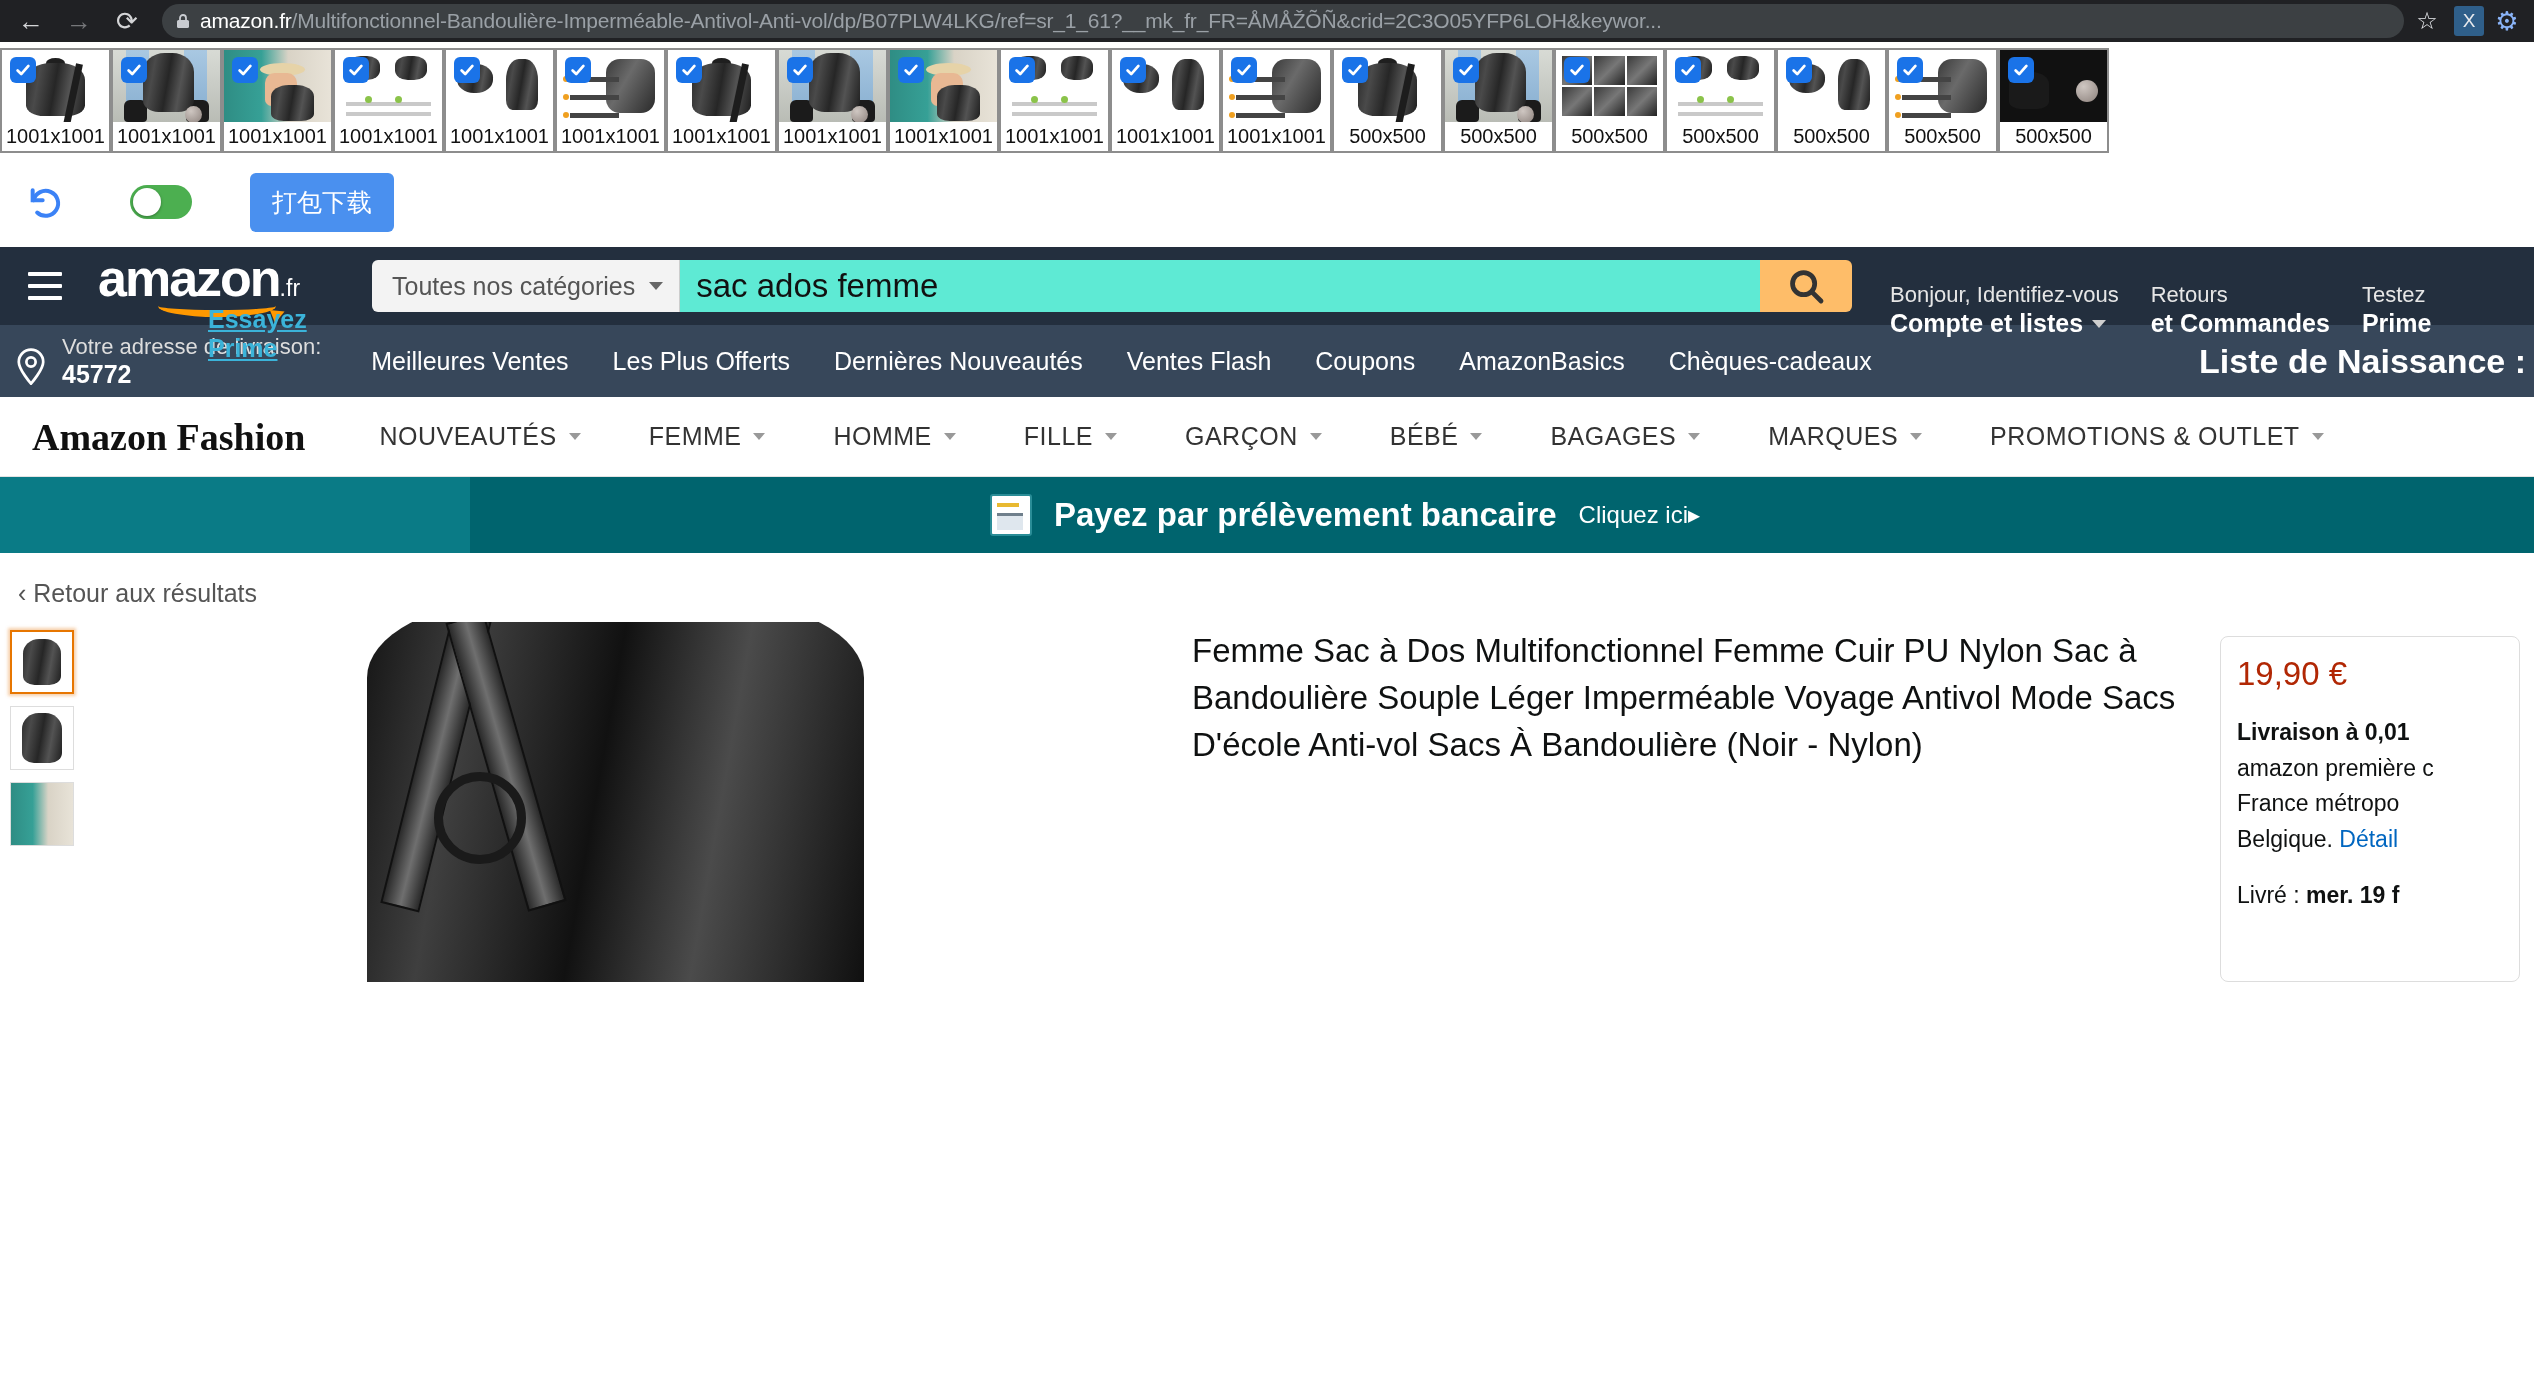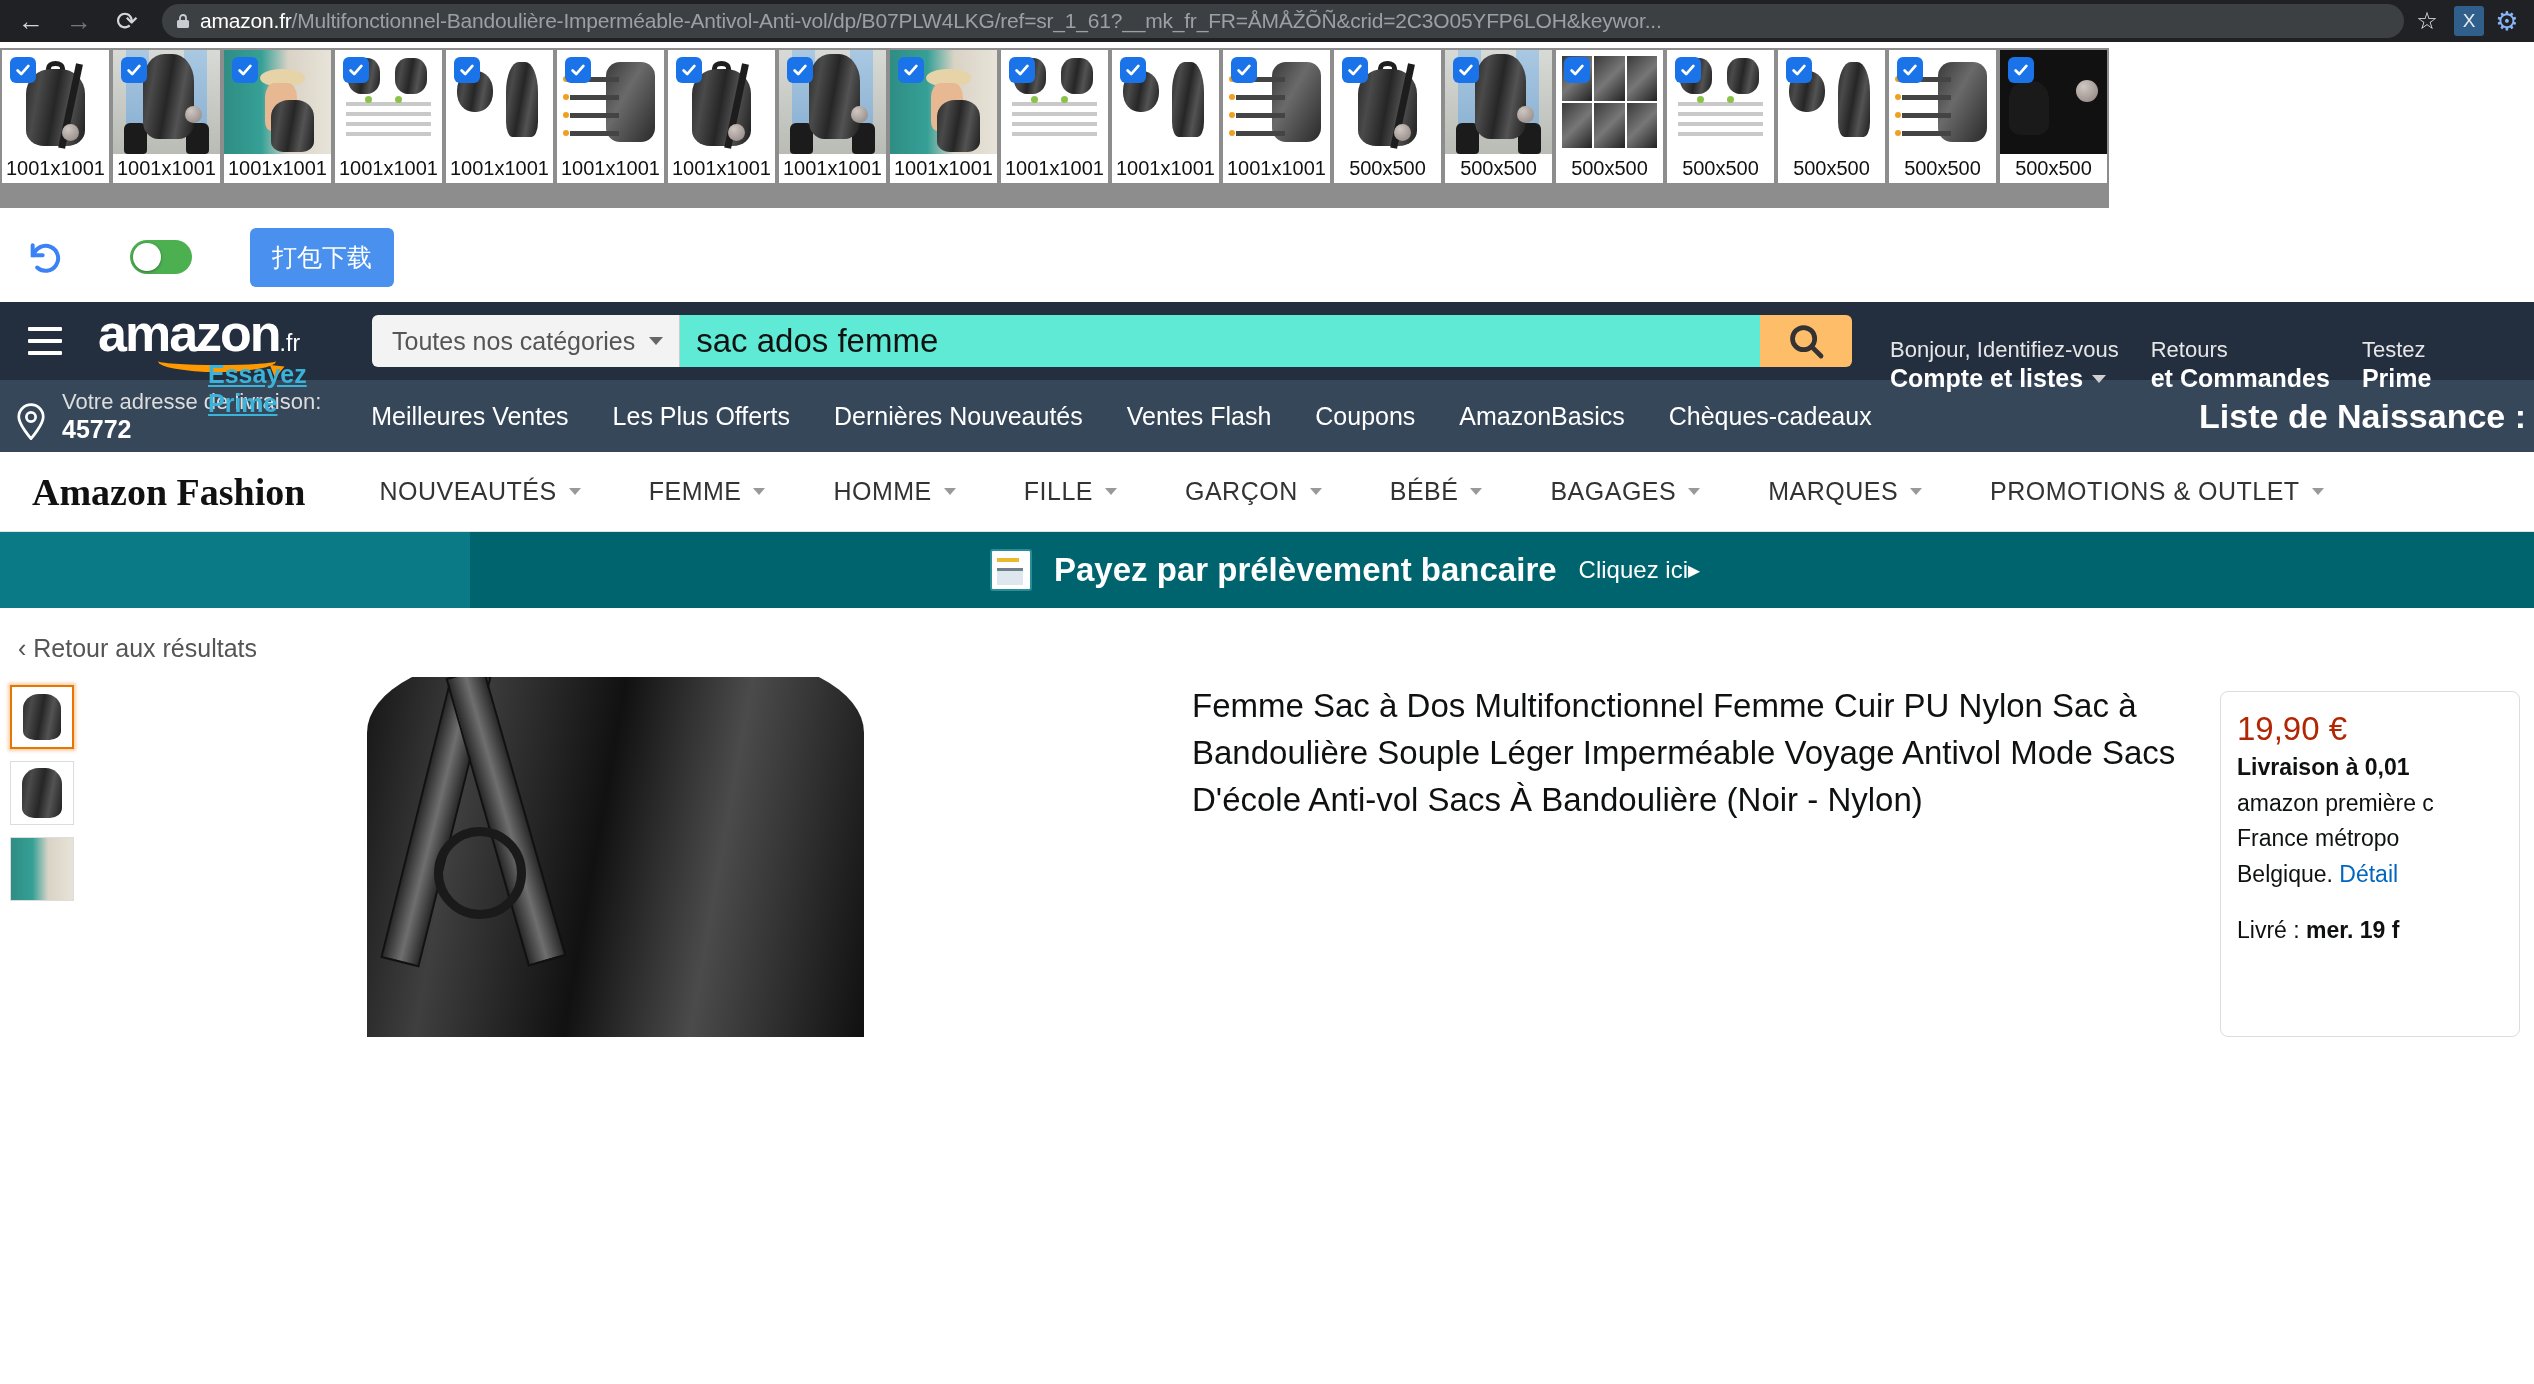--- a/index.html
+++ b/index.html
@@ -38,21 +38,21 @@
     flex: 0 0 auto; margin-left: 4px;
   }
   .puzzle-icon { width: 34px; flex:0 0 auto; color:#8ab4f8; font-size:26px; text-align:center;}
 
   
   .ext-panel { background: #ffffff; padding: 6px 0 0 0; }
   .thumb-grid {
     display: flex; flex-wrap: wrap; gap: 0;
   }
   .thumb-cell {
-    width: 111px; height: 160px;
+    width: 111px; height: 105px;
     border: 2px solid #8d8d8d;
     background: #8d8d8d;
     position: relative;
     display: flex; flex-direction: column; align-items: center;
     margin: 0 0 4px 0;
     overflow: hidden;
   }
   .thumb-img {
     width: 100%; height: 104px; position: relative; overflow: hidden;
     background: #ffffff;
@@ -218,21 +218,21 @@
   }
   .hero-strap1 { left:330px; top:-10px; height:300px; transform: rotate(14deg); }
   .hero-strap2 { left:400px; top:-10px; height:300px; transform: rotate(-16deg); }
   .hero-ring {
     position:absolute; left:348px; top:150px; width:92px; height:92px;
     border:9px solid #1a1a1a; border-radius:50%;
   }
   .title-col { flex:1; padding: 6px 26px 0 26px; }
   .ptitle { font-size:33px; line-height:1.42; color:#0f1111; font-weight:normal; }
   .buybox { width:300px; border:1px solid #ddd; border-radius:8px; margin: 14px 14px 0 0; padding: 18px 16px; }
-  .price { color:#B12704; font-size:33px; margin-bottom:2px; }
+  .price { color:#B12704; font-size:33px; margin-bottom:22px; }
   .ship { font-size:23px; line-height:1.55; color:#0f1111; }
   .ship b { font-weight:bold; }
   .ship a { color:#0066c0; text-decoration:none; }
   .ship-2 { margin-top:20px; font-size:23px; }
 </style>
 </head>
 <body>
 
 <div class="browser-bar">
   <div class="nav-btn">←</div>

